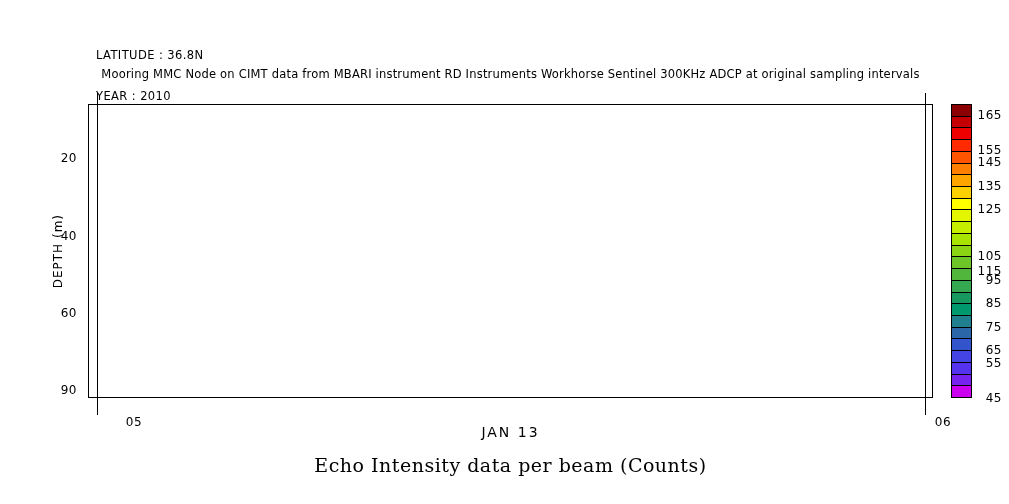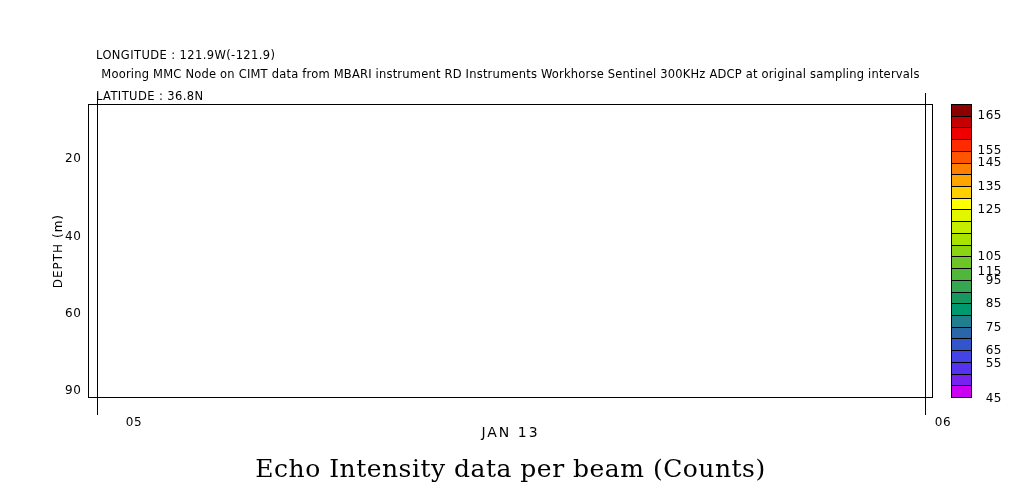--- a/index.html
+++ b/index.html
@@ -33,22 +33,22 @@
     border:1px solid #000;
     box-sizing:border-box;
     background:#ffffff;
   }
   .x-tick-line{
     width:1px;top:93px;height:322px;
     background:#000;
   }
   .y-tick{
     position:absolute;
-    left:65px;width:33px;
-    text-align:left;
+    left:44px;width:33px;
+    text-align:right;
     font-size:12px;line-height:14px;
     letter-spacing:0.5px;
   }
   .y-axis-title{
     left:50px;top:104px;height:294px;width:16px;
     display:flex;align-items:center;justify-content:center;
   }
   .y-axis-title span{
     writing-mode:vertical-rl;
     transform:rotate(180deg);
@@ -66,21 +66,21 @@
   .x-axis-label{
     left:88px;top:424px;width:845px;
     text-align:center;
     font-size:14px;
     letter-spacing:2px;
   }
   .chart-title{
     left:88px;top:454px;width:845px;
     text-align:center;
     font-family:"DejaVu Serif", serif;
-    font-size:25px;
+    font-size:19px;
     letter-spacing:0.5px;
     white-space:nowrap;
   }
   
   .colorbar{
     left:951px;top:104px;width:21px;height:294px;
     display:flex;flex-direction:column;
   }
   .cb-seg{
     flex:1;
@@ -93,21 +93,20 @@
     left:976px;width:26px;
     text-align:right;
     font-size:12px;line-height:13px;
     letter-spacing:0.5px;
   }
 </style>
 </head>
 <body>
 
 <div class="abs header-block">
-  <div>LONGITUDE : 121.9W(-121.9)</div>
   <div>LATITUDE : 36.8N</div>
   <div>YEAR : 2010</div>
 </div>
 
 <div class="abs subtitle">Mooring MMC Node on CIMT data from MBARI instrument RD Instruments Workhorse Sentinel 300KHz ADCP at original sampling intervals</div>
 
 <div class="abs plot-frame"></div>
 
 <div class="abs x-tick-line" style="left:97px;"></div>
 <div class="abs x-tick-line" style="left:925px;"></div>

